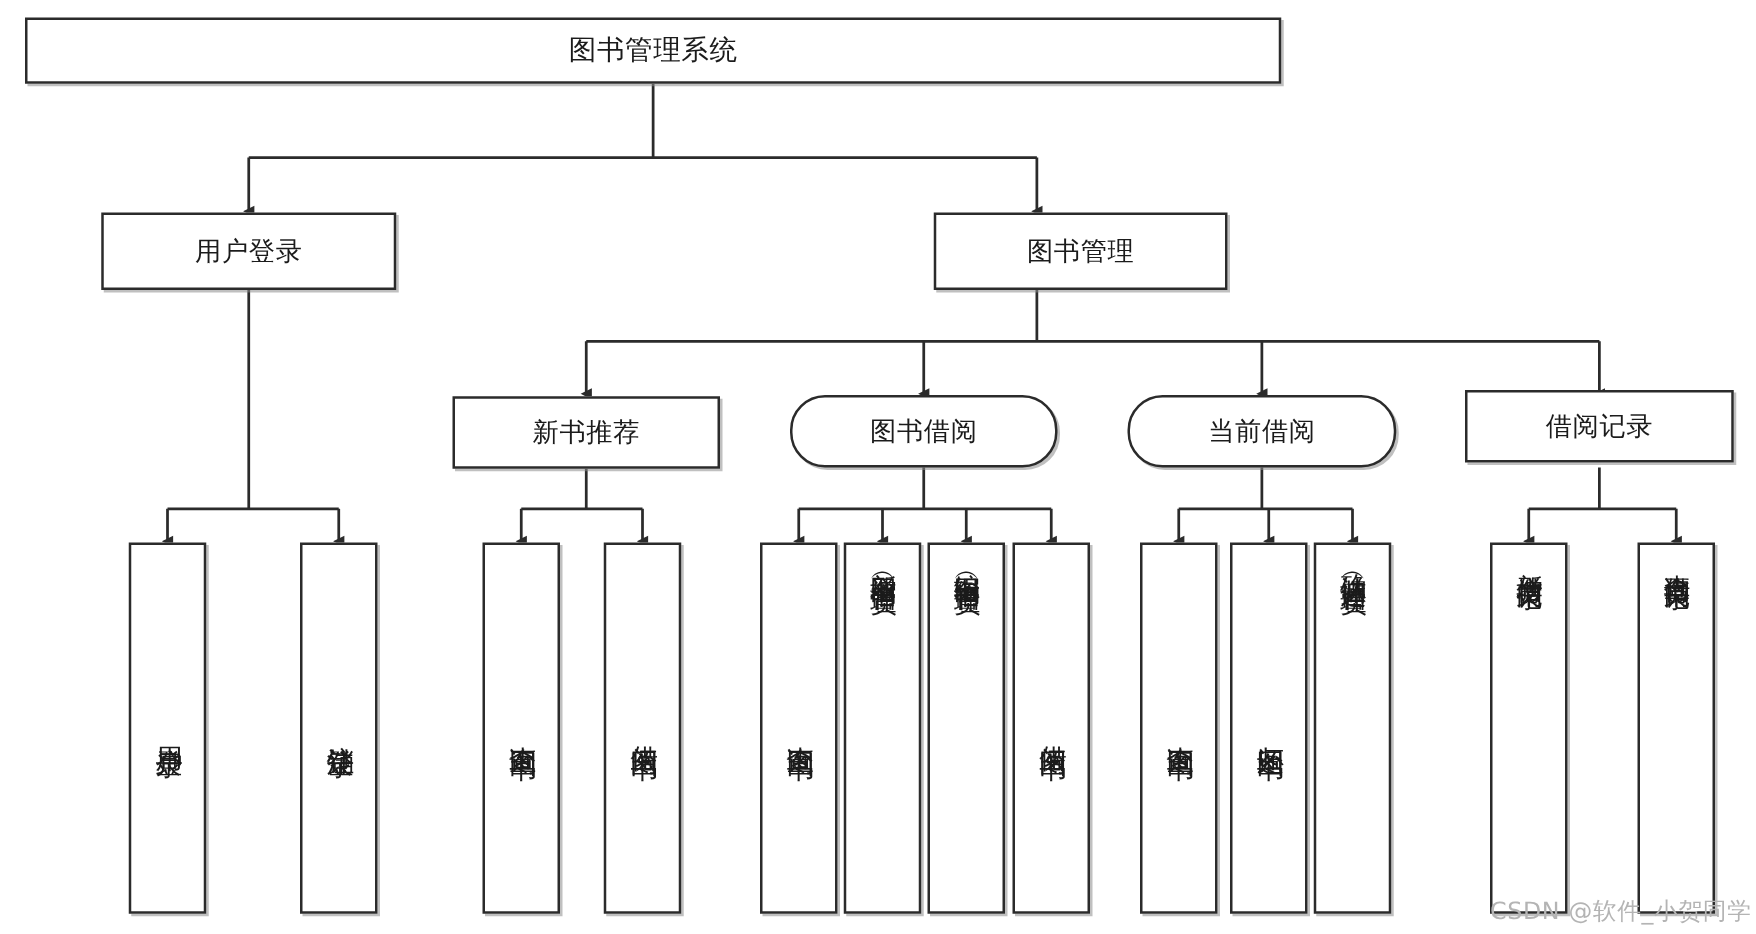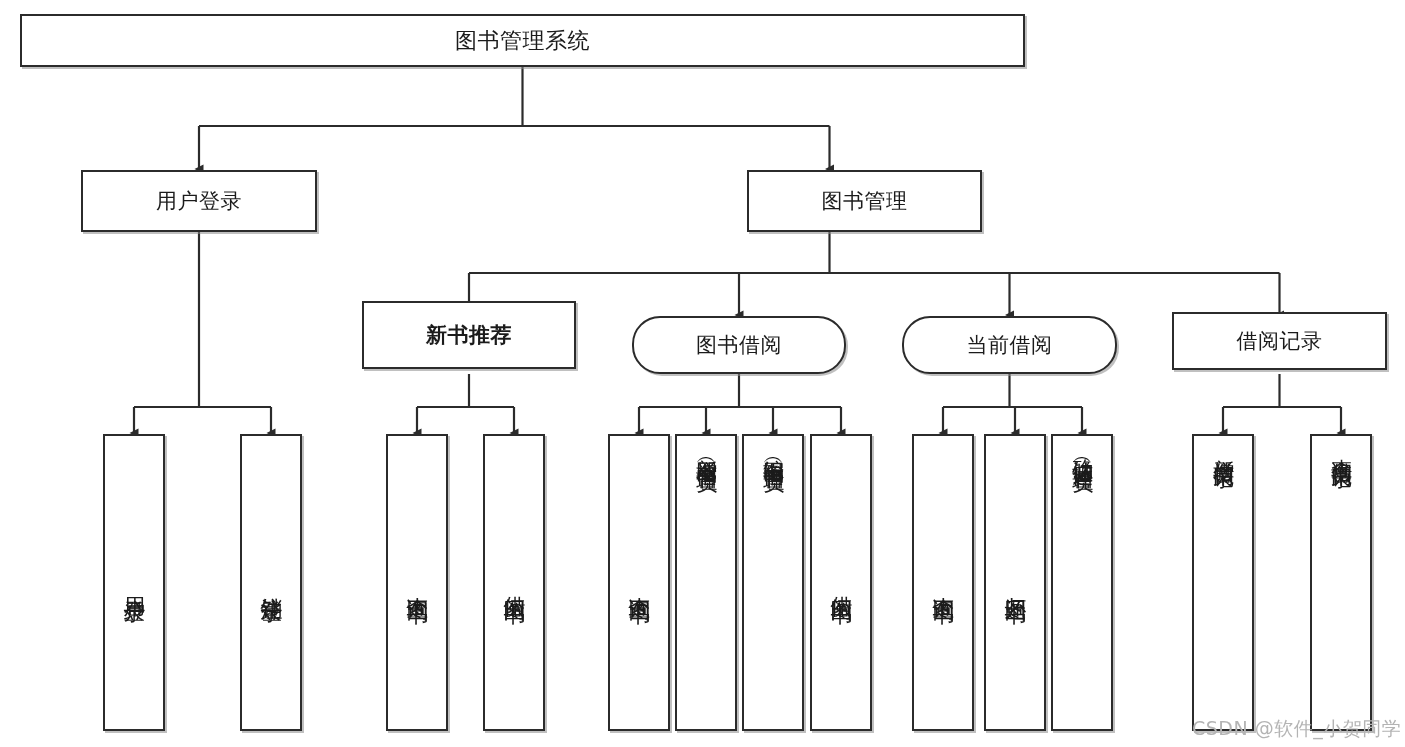--- a/index.html
+++ b/index.html
@@ -132,21 +132,21 @@
   <div id="node-layer">
       <div class="node h root" style="left: 20px; top: 14px; width: 1005px; height: 53px;">
         <span class="label">图书管理系统</span>
       </div>
       <div class="node h" style="left: 81px; top: 170px; width: 236px; height: 62px;">
         <span class="label">用户登录</span>
       </div>
       <div class="node h" style="left: 732px; top: 170px; width: 235px; height: 62px; margin-left: 15px;">
         <span class="label">图书管理</span>
       </div>
-      <div class="node h" style="left: 362px; top: 301px; width: 214px; height: 68px; font-weight: bold;">
+      <div class="node h" style="left: 362px; top: 317px; width: 214px; height: 58px;">
         <span class="label">新书推荐</span>
       </div>
       <div class="node h" style="left: 632px; top: 316px; width: 214px; height: 58px; border-radius: 28px;">
         <span class="label">图书借阅</span>
       </div>
       <div class="node h" style="left: 902px; top: 316px; width: 215px; height: 58px; border-radius: 28px;">
         <span class="label">当前借阅</span>
       </div>
       <div class="node h" style="left: 1172px; top: 312px; width: 215px; height: 58px;">
         <span class="label">借阅记录</span>

